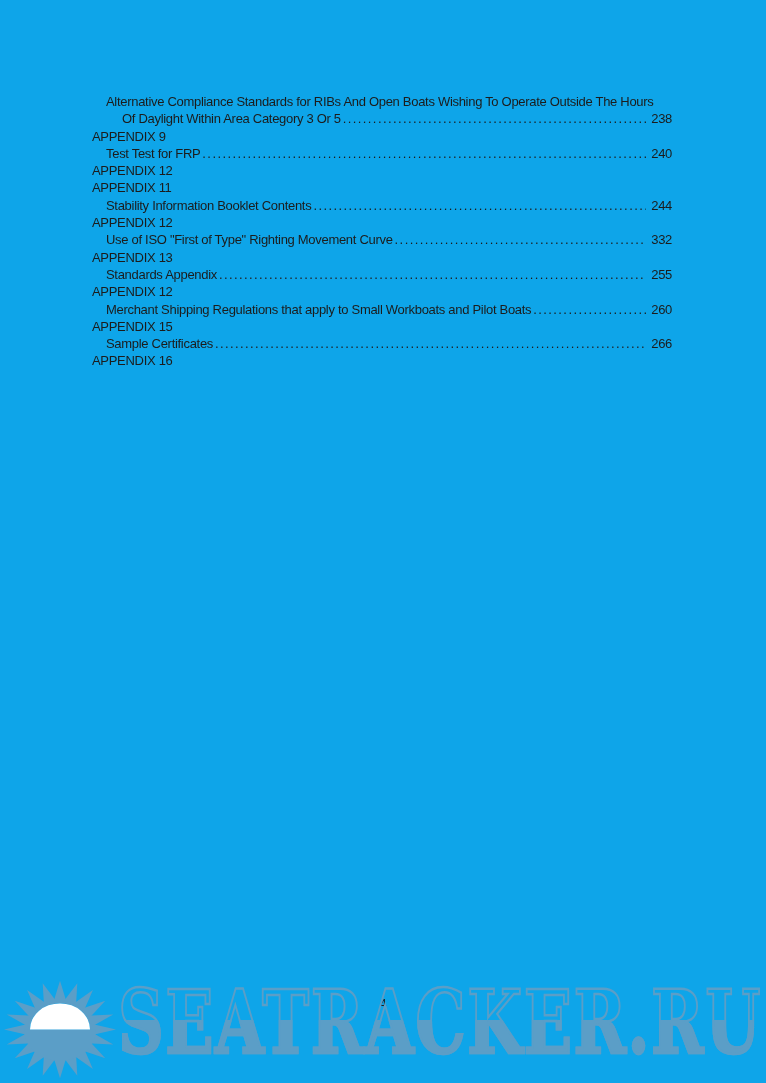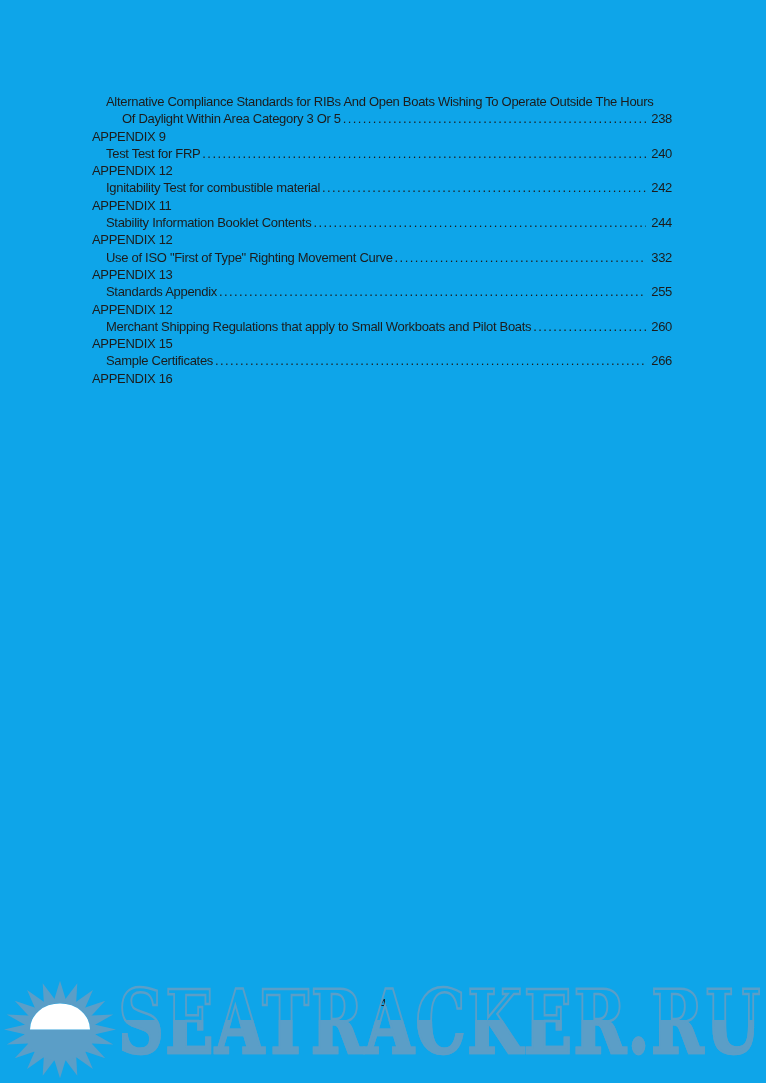--- a/index.html
+++ b/index.html
@@ -110,27 +110,20 @@
       </div>
       <div class="toc-header">APPENDIX 9</div>
       <div>
         <div class="toc-line">
           <span class="toc-title">Test Test for FRP</span>
           <span class="leader spaced"></span>
           <span class="toc-page">240</span>
         </div>
       </div>
       <div class="toc-header">APPENDIX 12</div>
-      <div>
-        <div class="toc-line">
-          <span class="toc-title">Ignitability Test for combustible material</span>
-          <span class="leader spaced"></span>
-          <span class="toc-page">242</span>
-        </div>
-      </div>
       <div class="toc-header">APPENDIX 11</div>
       <div>
         <div class="toc-line">
           <span class="toc-title">Stability Information Booklet Contents</span>
           <span class="leader spaced"></span>
           <span class="toc-page">244</span>
         </div>
       </div>
       <div class="toc-header">APPENDIX 12</div>
       <div>

